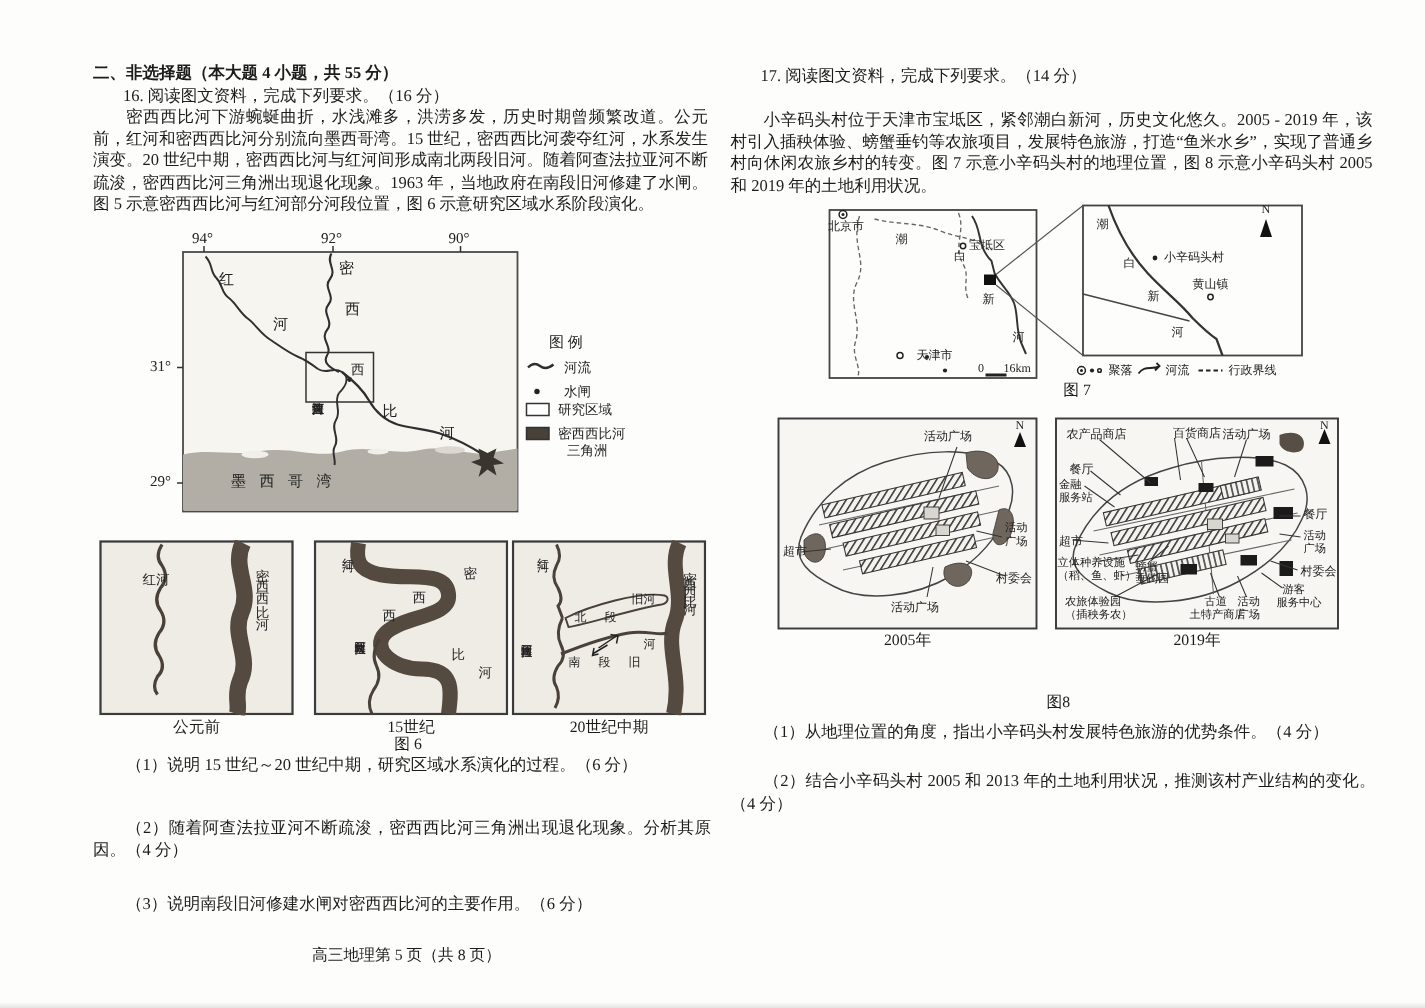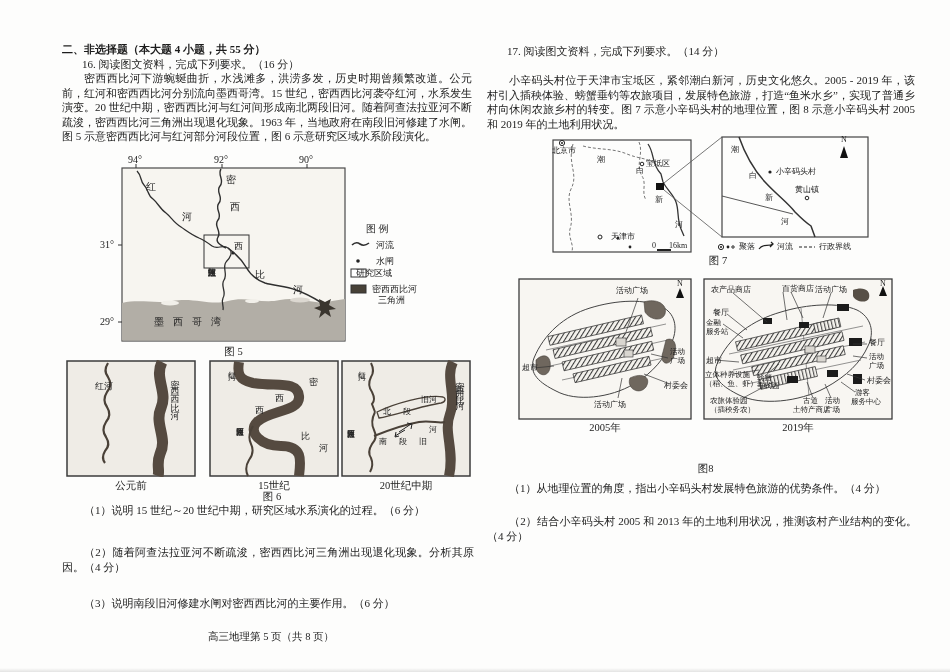--- a/index.html
+++ b/index.html
@@ -90,25 +90,24 @@
       <span class="lb lb10" style="left:126px;top:25px;">密</span>
       <span class="lb lb10" style="left:130px;top:52px;">西</span>
       <span class="lb" style="left:134px;top:92px;">西</span>
       <span class="lb lb10" style="left:155px;top:120px;">比</span>
       <span class="lb lb10" style="left:193px;top:135px;">河</span>
       <span class="lb lb8 v" style="left:107px;top:112px;height:58px;">阿查法拉亚河</span>
       <span class="lb lb10 ls9" style="left:54px;top:167px;">墨西哥湾</span>
       <span class="lb lb10" style="left:266px;top:74px;">图 例</span>
       <span class="lb" style="left:276px;top:91px;">河流</span>
       <span class="lb" style="left:276px;top:107px;">水闸</span>
-      <span class="lb" style="left:256px;top:119px;">研究区域</span>
+      <span class="lb" style="left:272px;top:119px;">研究区域</span>
       <span class="lb" style="left:272px;top:135px;">密西西比河</span>
       <span class="lb" style="left:278px;top:146px;">三角洲</span>
     </div>
-    <div class="t cap" style="left:122px;top:345px;width:223px;">图 5</div>
 
     <div class="fig" style="left:64px;top:360px;width:416px;height:132px;">
 
       <div class="fig" style="left:2px;top:0;width:130px;height:117px;">
         <svg width="130" height="117" viewBox="0 0 130 117">
           <rect x="1" y="1" width="128" height="115" fill="#efece6" stroke="#3b3b3b" stroke-width="1.5"></rect>
           <path d="M42,3 q-5,8 0,14 q5,8 -1,15 q-5,8 0,15 q5,8 -1,15 q-5,8 0,15 q5,8 -1,14 q-4,7 0,12" fill="none" stroke="#4a4138" stroke-width="2.2"></path>
           <path d="M96,2 C88,18 102,32 95,48 C88,64 102,78 94,94 C90,104 94,110 92,116" fill="none" stroke="#554a40" stroke-width="11"></path>
         </svg>
         <span class="lb" style="left:29px;top:22px;">红河</span>

